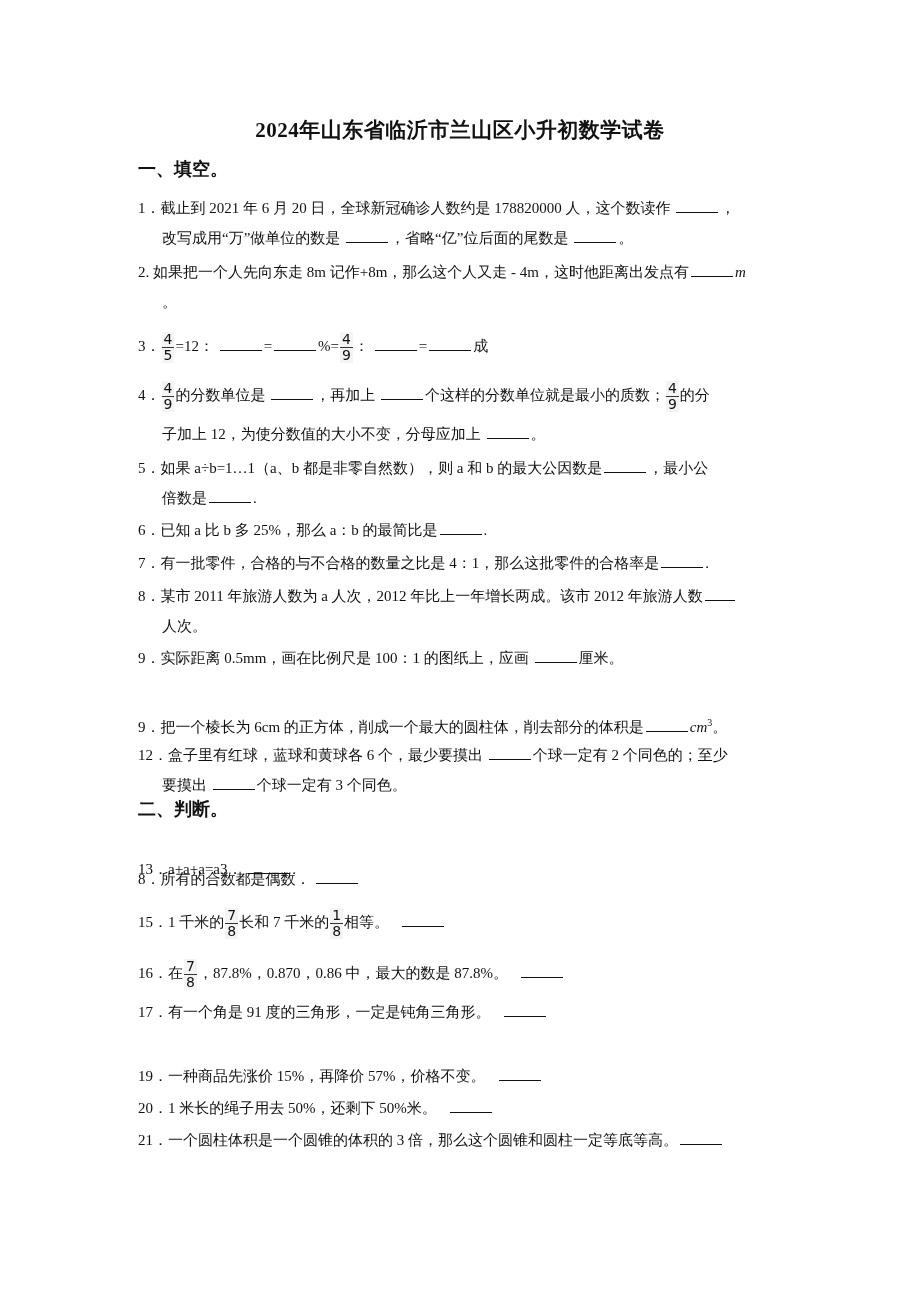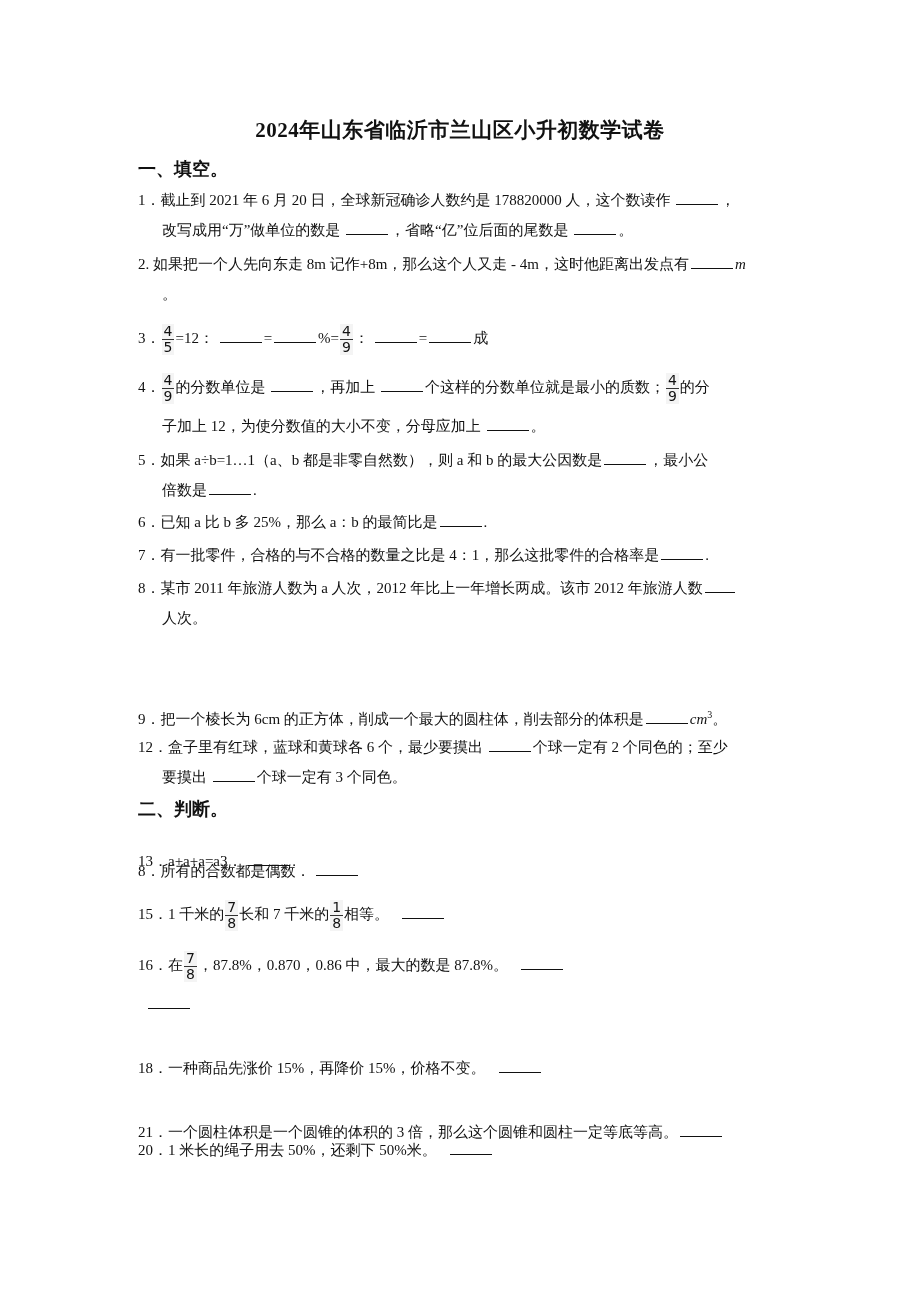--- a/index.html
+++ b/index.html
@@ -2,21 +2,21 @@
 <html><head>
 <meta charset="utf-8">
 <style>
   html, body { margin:0; padding:0; background:#ffffff; }
   body { width:920px; height:1302px; position:relative; overflow:hidden;
          font-family: "Liberation Serif", "DejaVu Serif", serif; color:#111; }
   .page { position:absolute; left:0; top:0; width:920px; height:1132px; }
   .title { position:absolute; left:0; width:920px; top:116px; text-align:center;
            font-size:21px; font-weight:bold; letter-spacing:0.5px; }
   .section { position:absolute; left:138px; font-size:18px; font-weight:bold; }
-  .line { position:absolute; left:138px; font-size:15px; white-space:nowrap; line-height:20px; }
+  .line { position:absolute; left:138px; font-size:15px; white-space:nowrap; line-height:20px;margin-top:8px; }
   .cont { left:162px;text-align:right; }
   .blank { display:inline-block; width:42px; border-bottom:1px solid #111; height:14px; vertical-align:baseline; margin:0 2px; }
   .blank.short { width:30px; }
   .frac { display:inline-block; vertical-align:middle; text-align:center; font-family:"DejaVu Sans", sans-serif;
           font-size:14px; line-height:15px; margin:0 1px; background:#f4f4f4; }
   .frac .num { display:block; border-bottom:1px solid #333; padding:0 2px; }
   .frac .den { display:block; padding:0 2px; }
   i { font-style:italic; }
   sup { font-size:10px; }
 </style>
@@ -72,20 +72,24 @@
 
   <div class="line" style="top:545px">
     <span>7．有一批零件，合格的与不合格的数量之比是 4：1，那么这批零件的合格率是</span><span class="blank"></span><span>.</span>
   </div>
 
   <div class="line" style="top:578px">
     <span>8．某市 2011 年旅游人数为 a 人次，2012 年比上一年增长两成。该市 2012 年旅游人数</span><span class="blank short"></span>
   </div>
   <div class="line cont" style="top:608px">人次。</div>
 
+  <div class="line" style="top:640px">
+    <span>9．实际距离 0.5mm，画在比例尺是 100：1 的图纸上，应画</span>
+    <span class="blank"></span><span>厘米。</span>
+  </div>
 
 
   <div class="line" style="top:705px">
     <span>9．把一个棱长为 6cm 的正方体，削成一个最大的圆柱体，削去部分的体积是</span><span class="blank"></span><i>cm</i><sup>3</sup><span>。</span>
   </div>
 
   <div class="line" style="top:737px">
     <span>12．盒子里有红球，蓝球和黄球各 6 个，最少要摸出</span>
     <span class="blank"></span><span>个球一定有 2 个同色的；至少</span>
   </div>
@@ -110,30 +114,31 @@
     <span>15．1 千米的</span><span class="frac"><span class="num">7</span><span class="den">8</span></span><span>长和 7 千米的</span><span class="frac"><span class="num">1</span><span class="den">8</span></span><span>相等。</span>
     &nbsp;&nbsp;<span class="blank"></span>
   </div>
 
   <div class="line" style="top:951px">
     <span>16．在</span><span class="frac"><span class="num">7</span><span class="den">8</span></span><span>，87.8%，0.870，0.86 中，最大的数是 87.8%。</span>
     &nbsp;&nbsp;<span class="blank"></span>
   </div>
 
   <div class="line" style="top:994px">
+    <span>17．有一个角是 91 度的三角形，一定是钝角三角形。</span>
     &nbsp;&nbsp;<span class="blank"></span>
   </div>
 
 
   <div class="line" style="top:1058px">
-    <span>18．一种商品先涨价 15%，再降价 15%，价格不变。</span>
+    <span>19．一种商品先涨价 15%，再降价 57%，价格不变。</span>
     &nbsp;&nbsp;<span class="blank"></span>
   </div>
 
-  <div class="line" style="top:1140px">
+  <div class="line" style="top:1090px">
     <span>20．1 米长的绳子用去 50%，还剩下 50%米。</span>
     &nbsp;&nbsp;<span class="blank"></span>
   </div>
 
   <div class="line" style="top:1122px">
     <span>21．一个圆柱体积是一个圆锥的体积的 3 倍，那么这个圆锥和圆柱一定等底等高。</span><span class="blank"></span>
   </div>
 </div>
 
 </body></html>

